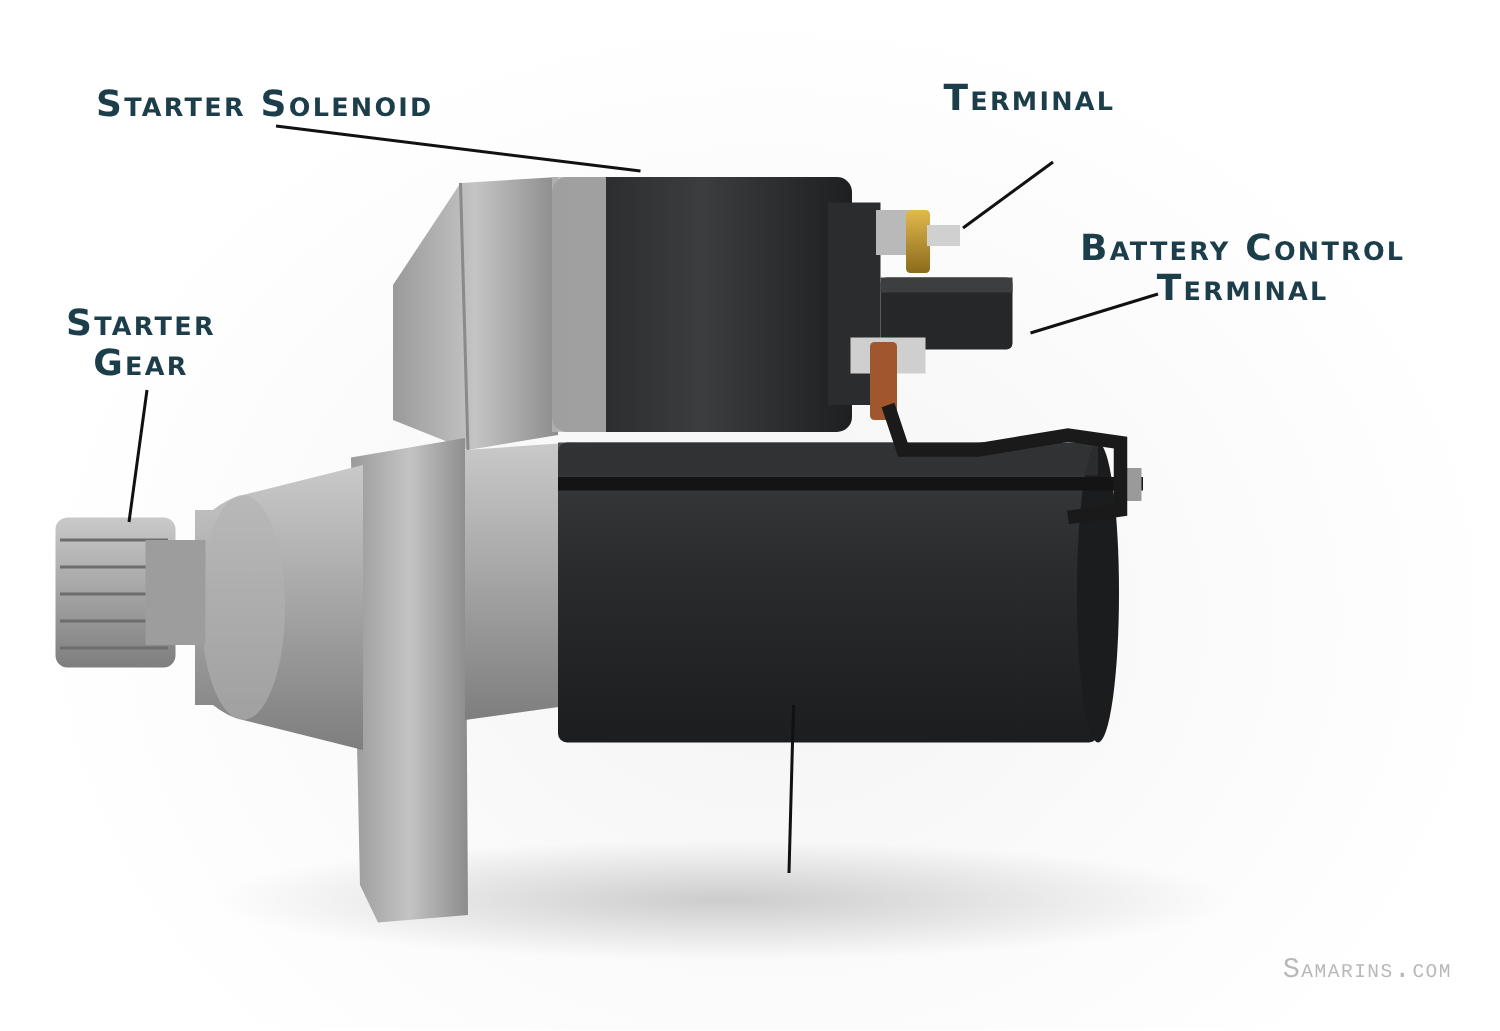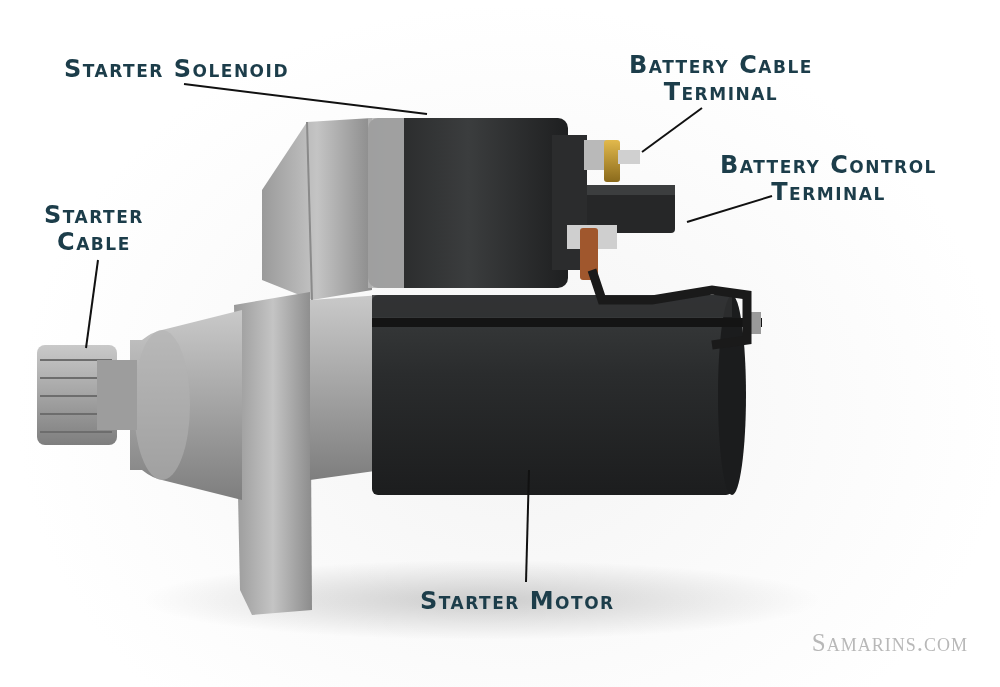--- a/index.html
+++ b/index.html
@@ -21,24 +21,24 @@
     font-size: 24px;
     line-height: 27px;
     text-align: center;
     white-space: nowrap;
   }
   .label .ln { display: block; }
   .watermark {
     position: absolute;
     right: 44px; bottom: 30px;
     color: #b8b8b8;
-    font-family: Liberation Serif, serif;
+    font-family: Liberation Mono, monospace;
     font-variant: small-caps;
     letter-spacing: 1px;
-    font-size: 25px;
+    font-size: 19px;
   }
   svg#art { position: absolute; left: 0; top: 0; }
 </style>
 </head>
 <body>
 
 <div id="stage">
 
   <svg id="art" width="1000" height="687" viewBox="0 0 1000 687">
     <defs>
@@ -123,32 +123,28 @@
       <line x1="86" y1="260" x2="74" y2="348"></line>
       <line x1="517" y1="470" x2="514" y2="582"></line>
     </g>
   </svg>
 
   <div class="label" style="left:52px; top:56px;">
     <span class="ln">Starter Solenoid</span>
   </div>
 
   <div class="label" style="left:617px; top:52px;">
-    <span class="ln">Battery Cable</span>
     <span class="ln">Terminal</span>
   </div>
 
   <div class="label" style="left:708px; top:152px;">
     <span class="ln">Battery Control</span>
     <span class="ln">Terminal</span>
   </div>
 
   <div class="label" style="left:32px; top:202px;">
     <span class="ln">Starter</span>
-    <span class="ln">Cable</span>
+    <span class="ln">Gear</span>
   </div>
 
-  <div class="label" style="left:408px; top:588px;">
-    <span class="ln">Starter Motor</span>
-  </div>
 
   <div class="watermark">Samarins.com</div>
 </div>
 
 </body></html>

